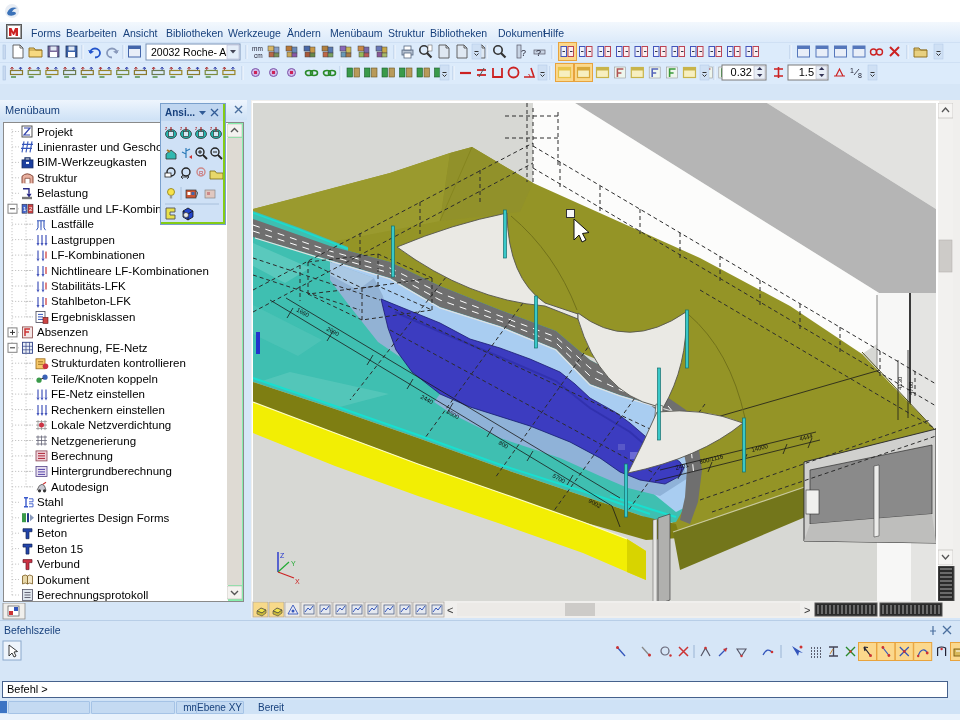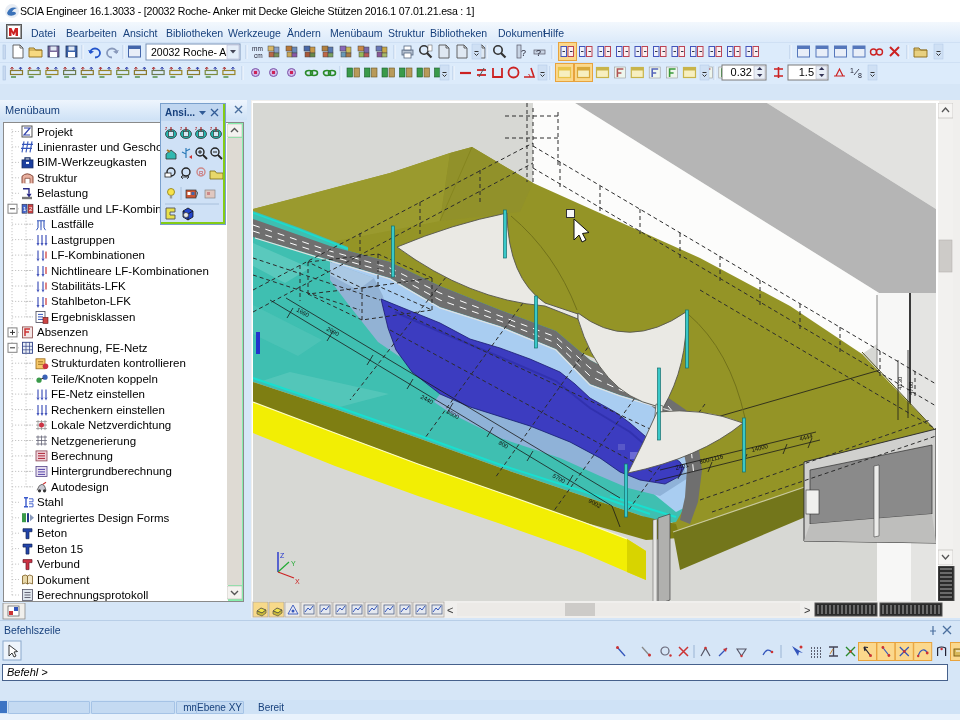--- a/index.html
+++ b/index.html
@@ -8,41 +8,40 @@
   #titlebar{left:0;top:0;width:960px;height:22px;background:#ffffff;}
   #titletext{left:20px;top:5px;font-size:10.6px;color:#000;letter-spacing:-0.2px;}
   #menubar{left:0;top:22px;width:960px;height:20px;
     background:linear-gradient(#f3f8fd,#dceafa);}
   .menuitem{position:absolute;top:5px;font-size:10.5px;color:#17407c;}
   #lpanel{left:0;top:100px;width:247px;height:520px;background:#d6e6f7;}
   #lphead{left:0;top:0;width:247px;height:20px;
      background:linear-gradient(#eef5fd,#cfe2f6);color:#17407c;font-size:11px;}
   #treebox{left:3px;top:22px;width:241px;height:480px;background:#86efac;
      border:1px solid #8a8a8a;box-sizing:border-box;text-align:center;}
-  #cmdinput{left:2px;top:664px;width:944px;height:15px;background:#fff;
-     border:1px solid #46618c;font-size:11px;color:#000;font-style:italic;}
+  #cmdinput{left:2px;top:681px;width:944px;height:15px;background:#fff;
+     border:1px solid #46618c;font-size:11px;color:#000;}
   #statusbar{left:0;top:700px;width:960px;height:14px;background:#cfe2f6;font-size:10px;color:#17407c;}
   #botstrip{left:0;top:714px;width:960px;height:6px;background:#e9f2fc;}
   .scell{position:absolute;top:1px;height:11px;background:#c4daf2;
      border:1px solid #a5c3e6;border-radius:1px;font-size:10px;color:#17407c;}
 </style></head><body>
 <div class="abs" id="titlebar">
   <svg class="abs" style="left:4px;top:3px" width="16" height="16">
     <circle cx="8" cy="8" r="7" fill="#e8edf4"></circle>
     <path d="M3 10 Q6 3 13 5 Q9 6 8 9 Q12 8 12 11 Q8 14 4 12 Z" fill="#3b72b8"></path>
   </svg>
-  <div class="abs" id="titletext">SCIA Engineer 16.1.3033 - [20032 Roche- Anker mit Decke Gleiche Stützen 2016.1 07.01.21.esa : 1]</div>
 </div>
 <div class="abs" id="menubar">
   <svg class="abs" style="left:6px;top:2px" width="17" height="16">
     <rect x="0.5" y="0.5" width="15" height="14" fill="#9e9e9e" stroke="#5a5a5a"></rect>
     <rect x="2" y="2" width="12" height="11" fill="#fff"></rect>
     <path d="M3 12 V4 h2.5 l1.8 4 1.8-4 H12 v8 h-2.5 V8 l-1.4 3 h-1 L5.5 8 v4 Z" fill="#cc2222"></path>
   </svg>
-    <div class="menuitem" style="left:31px">Datei</div>
+    <div class="menuitem" style="left:31px">Forms</div>
     <div class="menuitem" style="left:66px">Bearbeiten</div>
     <div class="menuitem" style="left:123px">Ansicht</div>
     <div class="menuitem" style="left:166px">Bibliotheken</div>
     <div class="menuitem" style="left:228px">Werkzeuge</div>
     <div class="menuitem" style="left:287px">Ändern</div>
     <div class="menuitem" style="left:330px">Menübaum</div>
     <div class="menuitem" style="left:388px">Struktur</div>
     <div class="menuitem" style="left:430px">Bibliotheken</div>
     <div class="menuitem" style="left:498px">Dokument</div>
     <div class="menuitem" style="left:543px">Hilfe</div>

